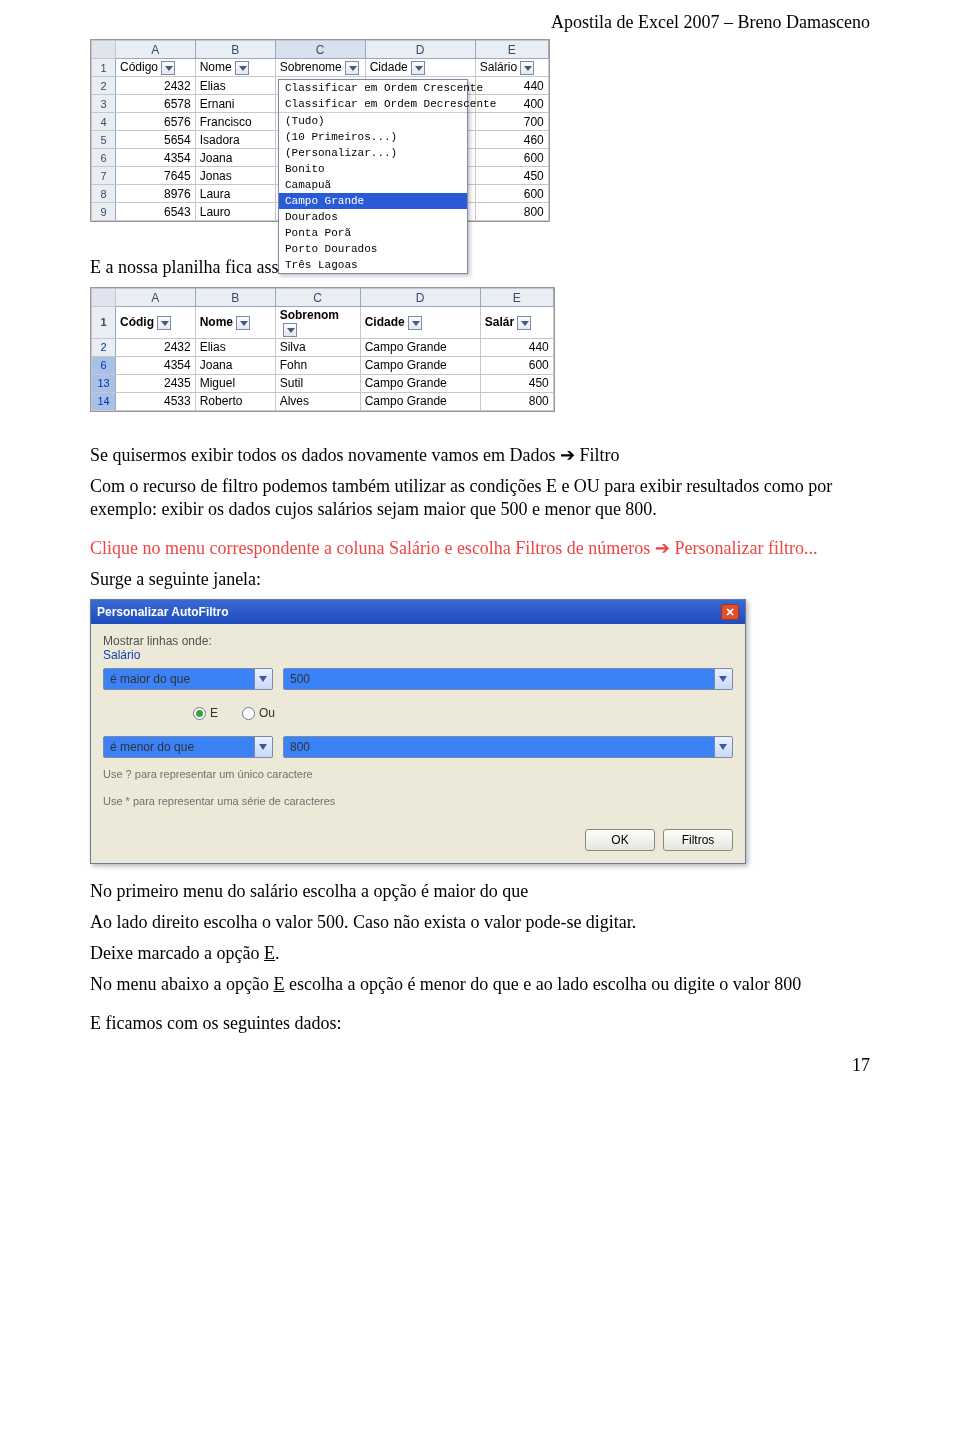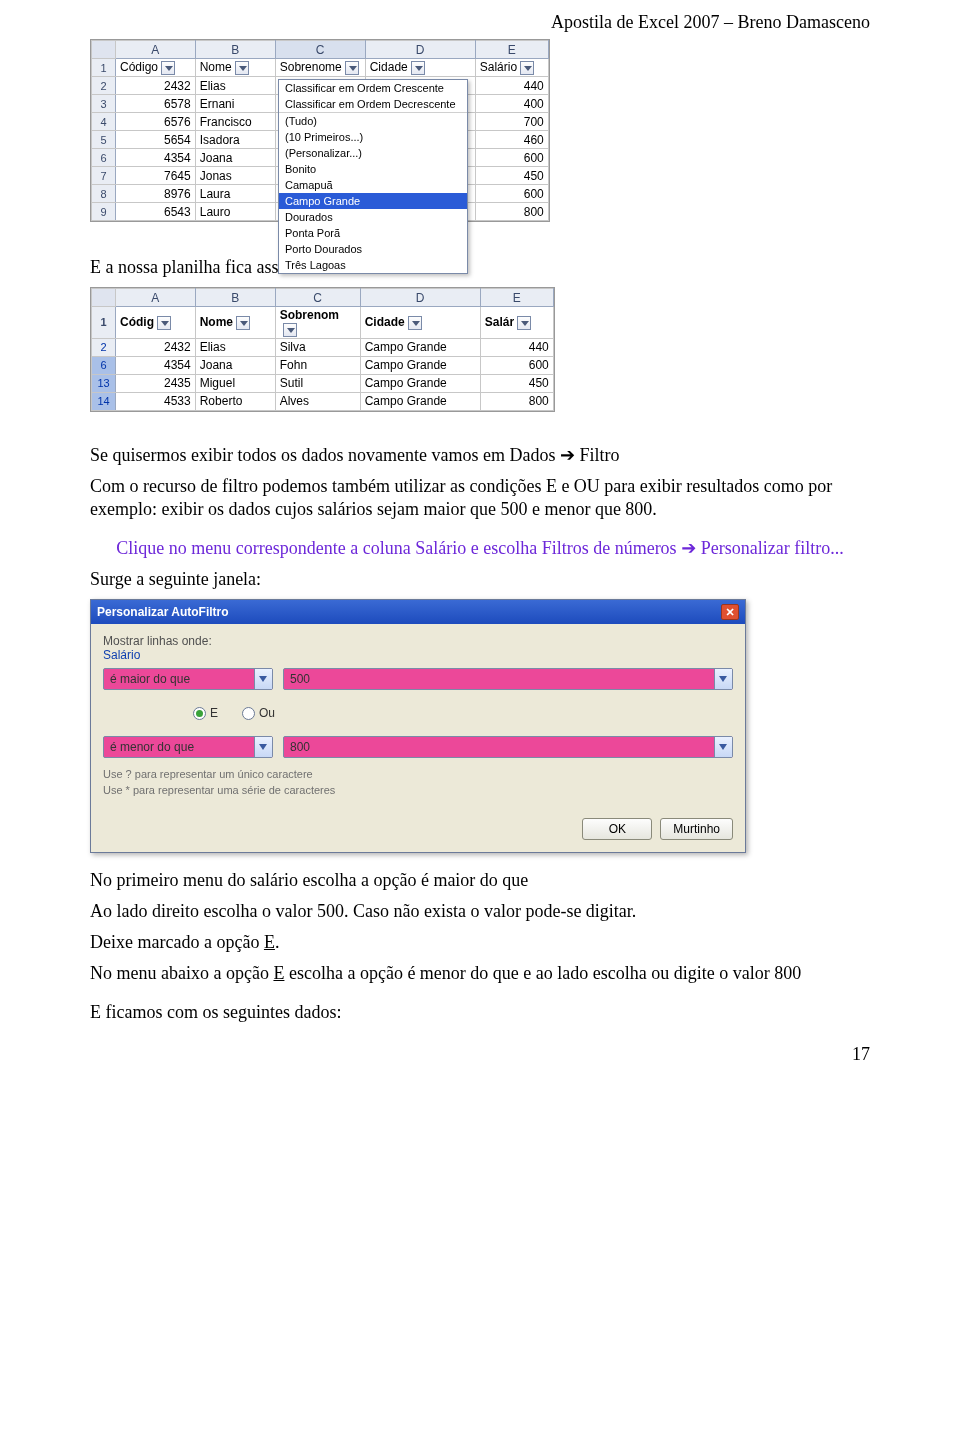--- a/index.html
+++ b/index.html
@@ -71,36 +71,36 @@
     position:absolute;
     left:3px;top:4px;
     border-left:4px solid transparent;
     border-right:4px solid transparent;
     border-top:5px solid #4a5a7a;
   }
   .filter-popup {
     position:absolute;
     background:#fff;
     border:1px solid #7a8aa8;
-    font-family: Liberation Sans, sans-serif;
+    font-family: Liberation Mono, monospace;
     font-size:11px;
     width:190px;
     box-shadow: 2px 2px 4px rgba(0,0,0,.25);
   }
   .filter-popup .item{
     padding:2px 6px;
     white-space:nowrap;
   }
   .filter-popup .item.sel{
     background:#2a5bd7;
     color:#fff;
   }
   
   p.body { font-size: 18px; margin: 8px 0; line-height: 1.28; }
-  p.body.blue { color:#6d28d9;text-align:center; }
+  p.body.blue { color:#ef4444; }
   .arrow { font-family: Arial; }
   .underline { text-decoration: underline; }
   
   .dialog {
     width: 656px;
     border:1px solid #6b7a99;
     font-family: Tahoma, Arial, sans-serif;
     font-size:12px;
     background:#ece9d8;
     box-shadow:2px 2px 5px rgba(0,0,0,.3);
@@ -126,21 +126,21 @@
   .dialog .content{
     padding:10px 12px;
     color:#333;
   }
   .dialog .label{color:#505050;}
   .dialog .fieldrow{
     display:flex;gap:10px;margin:6px 0;
   }
   .dialog .combo{
     display:flex;align-items:center;
-    background:#ec4899;border:1px solid #7a8aa8;
+    background:#3b82f6;border:1px solid #7a8aa8;
     height:22px;border-radius:2px;
   }
   .dialog .combo .txt{flex:1;padding:0 6px;}
   .dialog .combo .arrbtn{
     width:18px;height:100%;
     background:linear-gradient(#eaf1ff,#c8d8f5);
     border-left:1px solid #7a8aa8;
     position:relative;
   }
   .dialog .combo .arrbtn::after{
@@ -391,25 +391,25 @@
         <div class="combo" style="flex:0 0 170px">
             <div class="txt">é menor do que</div>
             <div class="arrbtn"></div>
           </div>
         <div class="combo" style="flex:1">
             <div class="txt">800</div>
             <div class="arrbtn"></div>
           </div>
       </div>
       <div class="hint">Use ? para representar um único caractere</div>
-      <div class="hint" style="margin-top:4px">Use * para representar uma série de caracteres</div>
+      <div class="hint" style="margin-top:15px">Use * para representar uma série de caracteres</div>
     </div>
     <div class="buttons">
       <div class="btn">OK</div>
-      <div class="btn">Murtinho</div>
+      <div class="btn">Filtros</div>
     </div>
   </div>
 
   <p class="body" style="margin-top:16px">No primeiro menu do salário escolha a opção é maior do que</p>
   <p class="body" style="margin-top:0">Ao lado direito escolha o valor 500. Caso não exista o valor pode-se digitar.</p>
   <p class="body" style="margin-top:0">
     <span>Deixe marcado a opção </span><span class="underline">E</span><span>.</span>
   </p>
   <p class="body" style="margin-top:0">
     <span>No menu abaixo a opção </span><span class="underline">E</span><span> escolha a opção é menor do que e ao lado escolha ou digite o valor 800</span>

